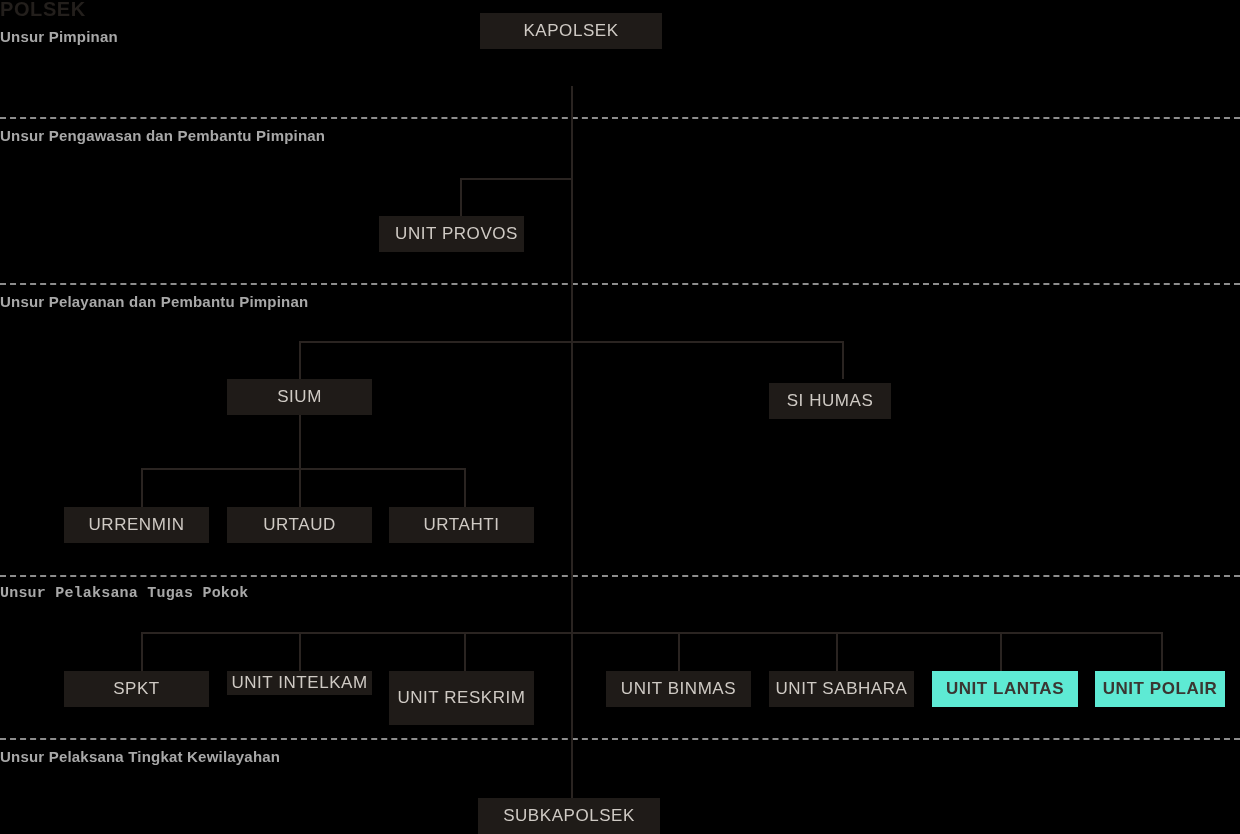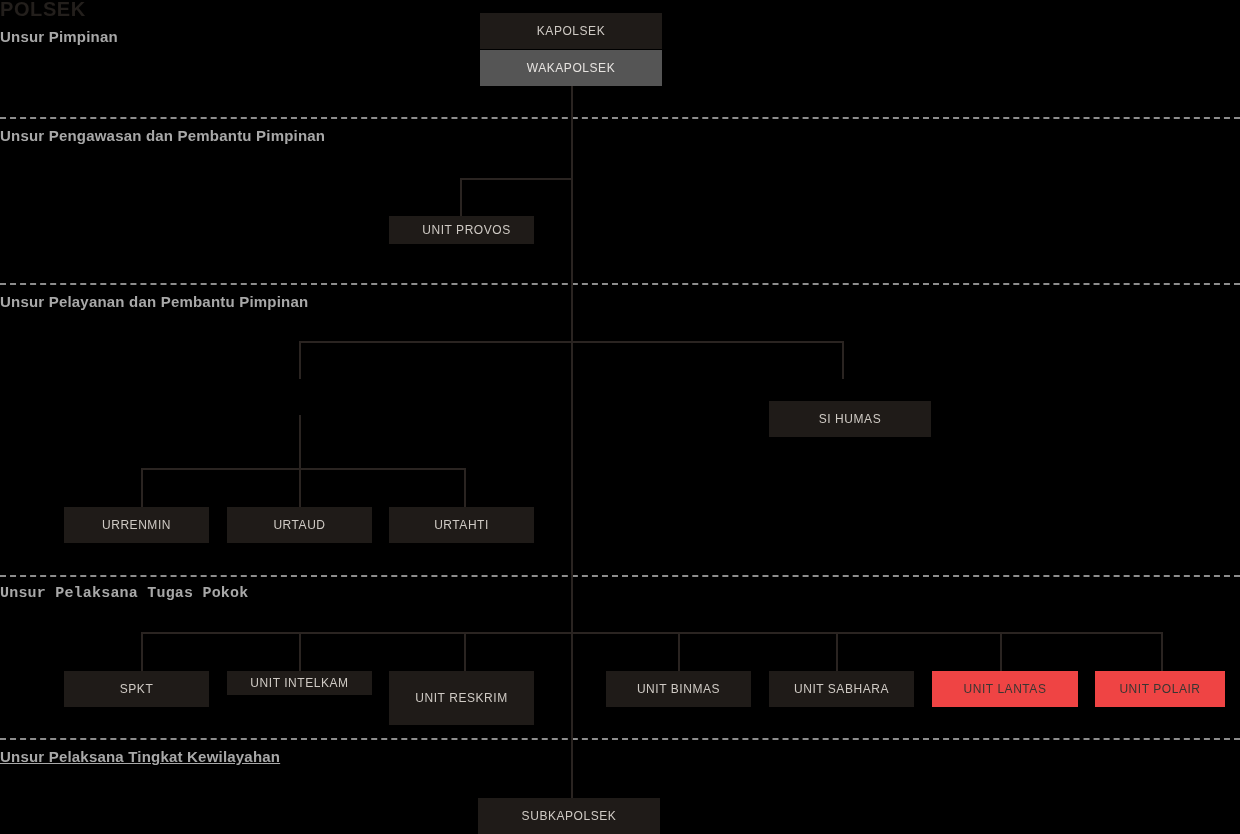--- a/index.html
+++ b/index.html
@@ -65,51 +65,52 @@
     height: 2px;
     background: #2a2421;
   }
 
   
   .node {
     position: absolute;
     display: flex;
     align-items: center;
     justify-content: center;
-    font-size: 12px;
+    font-size: 17px;
     letter-spacing: 0.55px;
     text-align: left;
     white-space: nowrap;
     padding: 0 6px;
   }
   .node.dark {
     background: #1f1b18;
     color: #cfcac4;
   }
   .node.mid {
     background: #555555;
     color: #e6e3e0;
   }
   .node.light {
-    background: #ef4444;
+    background: #5eead4;
     color: #3a3632;
+    font-weight: bold;
   }
 </style>
 </head>
 <body>
 
 <div id="chart">
 
   <div class="chart-title" style="top:-2px;">POLSEK</div>
 
   <div class="section-label" style="top:28px;">Unsur Pimpinan</div>
   <div class="section-label" style="top:127px;">Unsur Pengawasan dan Pembantu Pimpinan</div>
   <div class="section-label" style="top:293px;">Unsur Pelayanan dan Pembantu Pimpinan</div>
   <div class="section-label" style="top:585px;font-family:Liberation Mono, monospace;">Unsur Pelaksana Tugas Pokok</div>
-  <div class="section-label" style="top:748px;text-decoration:underline;">Unsur Pelaksana Tingkat Kewilayahan</div>
+  <div class="section-label" style="top:748px;">Unsur Pelaksana Tingkat Kewilayahan</div>
 
   <div class="divider" style="top:117px;"></div>
   <div class="divider" style="top:283px;"></div>
   <div class="divider" style="top:575px;"></div>
   <div class="divider" style="top:738px;"></div>
 
   <div class="line-v" style="left:571px; top:86px;  height:714px;"></div>
 
   <div class="line-h" style="left:460px; top:178px; width:113px;"></div>
   <div class="line-v" style="left:460px; top:178px; height:38px;"></div>
@@ -127,25 +128,25 @@
   <div class="line-h" style="left:141px; top:632px; width:1021px;"></div>
   <div class="line-v" style="left:141px;  top:632px; height:39px;"></div>
   <div class="line-v" style="left:299px;  top:632px; height:39px;"></div>
   <div class="line-v" style="left:464px;  top:632px; height:39px;"></div>
   <div class="line-v" style="left:678px;  top:632px; height:39px;"></div>
   <div class="line-v" style="left:836px;  top:632px; height:39px;"></div>
   <div class="line-v" style="left:1000px; top:632px; height:39px;"></div>
   <div class="line-v" style="left:1161px; top:632px; height:39px;"></div>
 
   <div class="node dark" style="left:480px; top:13px; width:182px; height:36px;">KAPOLSEK</div>
-  <div class="node mid" style="left:480px; top:50px; width:182px; height:36px;">WAKAPOLSEK</div>
 
-  <div class="node dark" style="left:389px; top:216px; width:145px; height:28px;padding-left:16px;">UNIT PROVOS</div>
+  <div class="node dark" style="left:379px; top:216px; width:145px; height:36px;padding-left:16px;">UNIT PROVOS</div>
 
-  <div class="node dark" style="left:769px; top:401px; width:162px; height:36px;">SI HUMAS</div>
+  <div class="node dark" style="left:227px; top:379px; width:145px; height:36px;">SIUM</div>
+  <div class="node dark" style="left:769px; top:383px; width:122px; height:36px;">SI HUMAS</div>
 
   <div class="node dark" style="left:64px;  top:507px; width:145px; height:36px;">URRENMIN</div>
   <div class="node dark" style="left:389px; top:507px; width:145px; height:36px;">URTAHTI</div>
   <div class="node dark" style="left:227px; top:507px; width:145px; height:36px;">URTAUD</div>
 
   <div class="node dark" style="left:64px;   top:671px; width:145px; height:36px;">SPKT</div>
   <div class="node dark" style="left:227px;  top:671px; width:145px; height:24px;">UNIT INTELKAM</div>
   <div class="node dark" style="left:389px;  top:671px; width:145px; height:54px;">UNIT RESKRIM</div>
   <div class="node dark" style="left:606px;  top:671px; width:145px; height:36px;">UNIT BINMAS</div>
   <div class="node dark" style="left:769px;  top:671px; width:145px; height:36px;">UNIT SABHARA</div>

